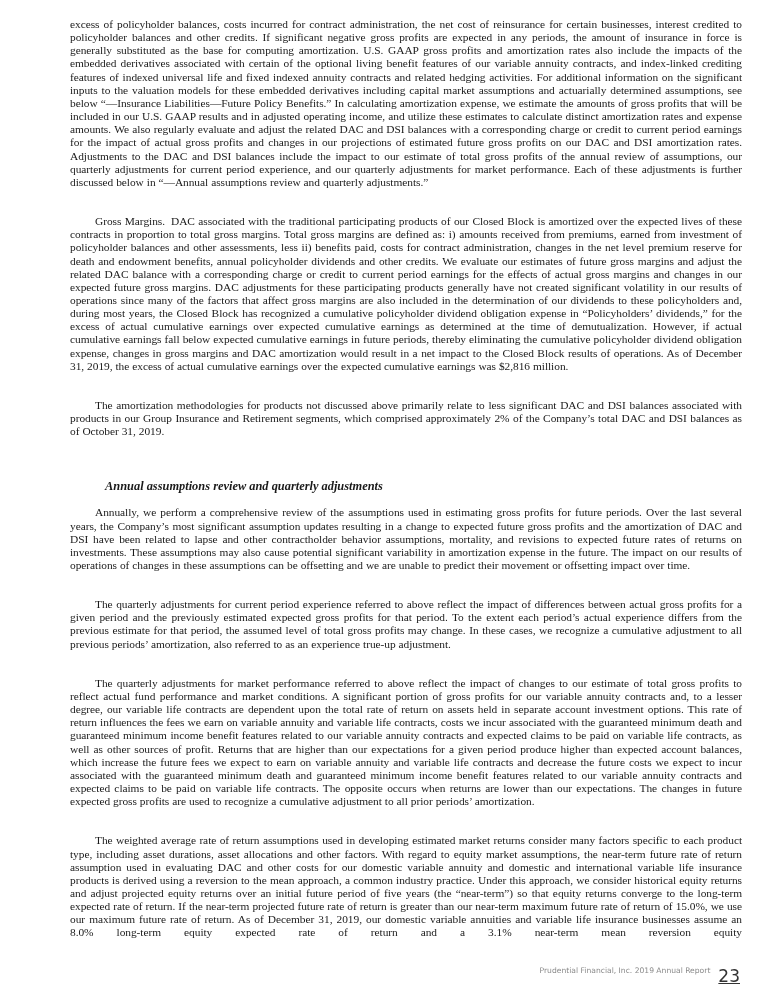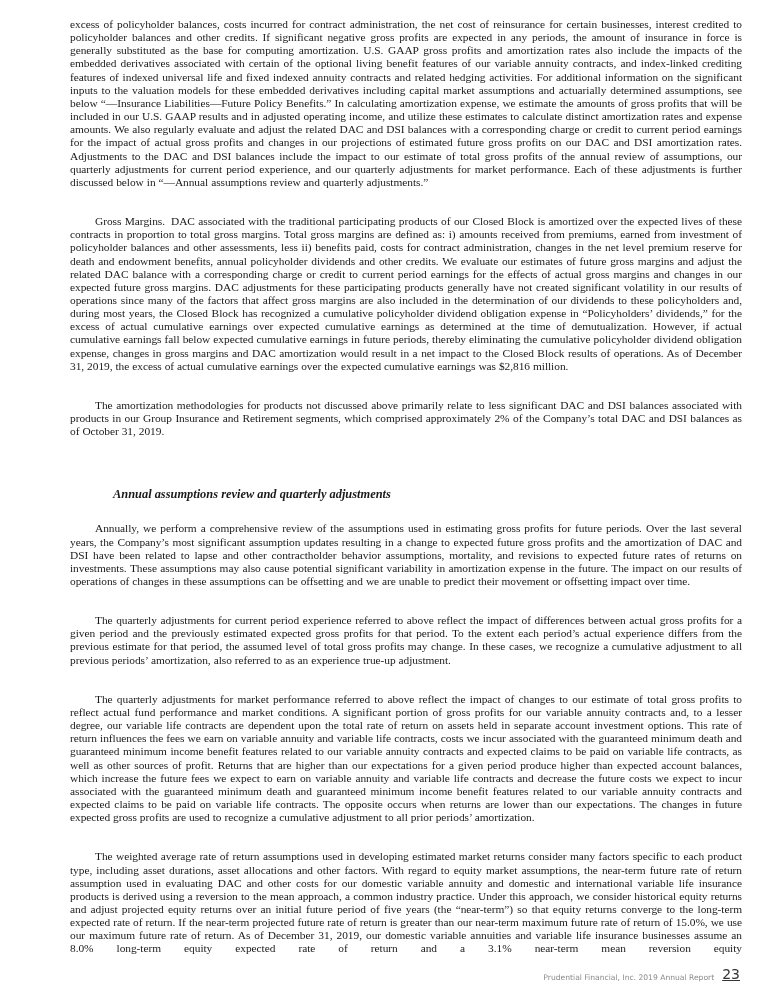--- a/index.html
+++ b/index.html
@@ -32,43 +32,43 @@
   .para.indent {
     text-indent: 25px;
   }
   .para.cont-last {
     text-align-last: justify;
   }
   .gap-large { height: 26px; }
   .gap-heading-before { height: 33px; }
   .gap-heading-after { height: 5px; }
   .heading {
-    margin: 16px;
+    margin: 8px;
     padding-left: 27px;
     font-style: italic;
     font-size: 12.4px;
     line-height: 14px;
     color: #1a1a1a;
   }
   .runin {
     margin-right: 6px;
   }
   .footer {
     position: absolute;
     right: 28px;
     top: 966px;
     font-family: "DejaVu Sans", "Liberation Sans", sans-serif;
     color: #8a8a8a;
     font-size: 7.6px;
     display: flex;
-    align-items: flex-end;
+    align-items: flex-start;
   }
   .footer .page-number {
     color: #333333;
-    font-size: 14px;
+    font-size: 17px;
     margin-left: 8px;
     text-decoration: underline;
   }
 </style>
 </head>
 <body>
 
 <div class="page">
 
   <p class="para">excess of policyholder balances, costs incurred for contract administration, the net cost of reinsurance for certain businesses, interest credited to policyholder balances and other credits. If significant negative gross profits are expected in any periods, the amount of insurance in force is generally substituted as the base for computing amortization. U.S. GAAP gross profits and amortization rates also include the impacts of the embedded derivatives associated with certain of the optional living benefit features of our variable annuity contracts, and index-linked crediting features of indexed universal life and fixed indexed annuity contracts and related hedging activities. For additional information on the significant inputs to the valuation models for these embedded derivatives including capital market assumptions and actuarially determined assumptions, see below “—Insurance Liabilities—Future Policy Benefits.” In calculating amortization expense, we estimate the amounts of gross profits that will be included in our U.S. GAAP results and in adjusted operating income, and utilize these estimates to calculate distinct amortization rates and expense amounts. We also regularly evaluate and adjust the related DAC and DSI balances with a corresponding charge or credit to current period earnings for the impact of actual gross profits and changes in our projections of estimated future gross profits on our DAC and DSI amortization rates. Adjustments to the DAC and DSI balances include the impact to our estimate of total gross profits of the annual review of assumptions, our quarterly adjustments for current period experience, and our quarterly adjustments for market performance. Each of these adjustments is further discussed below in “—Annual assumptions review and quarterly adjustments.”</p>

